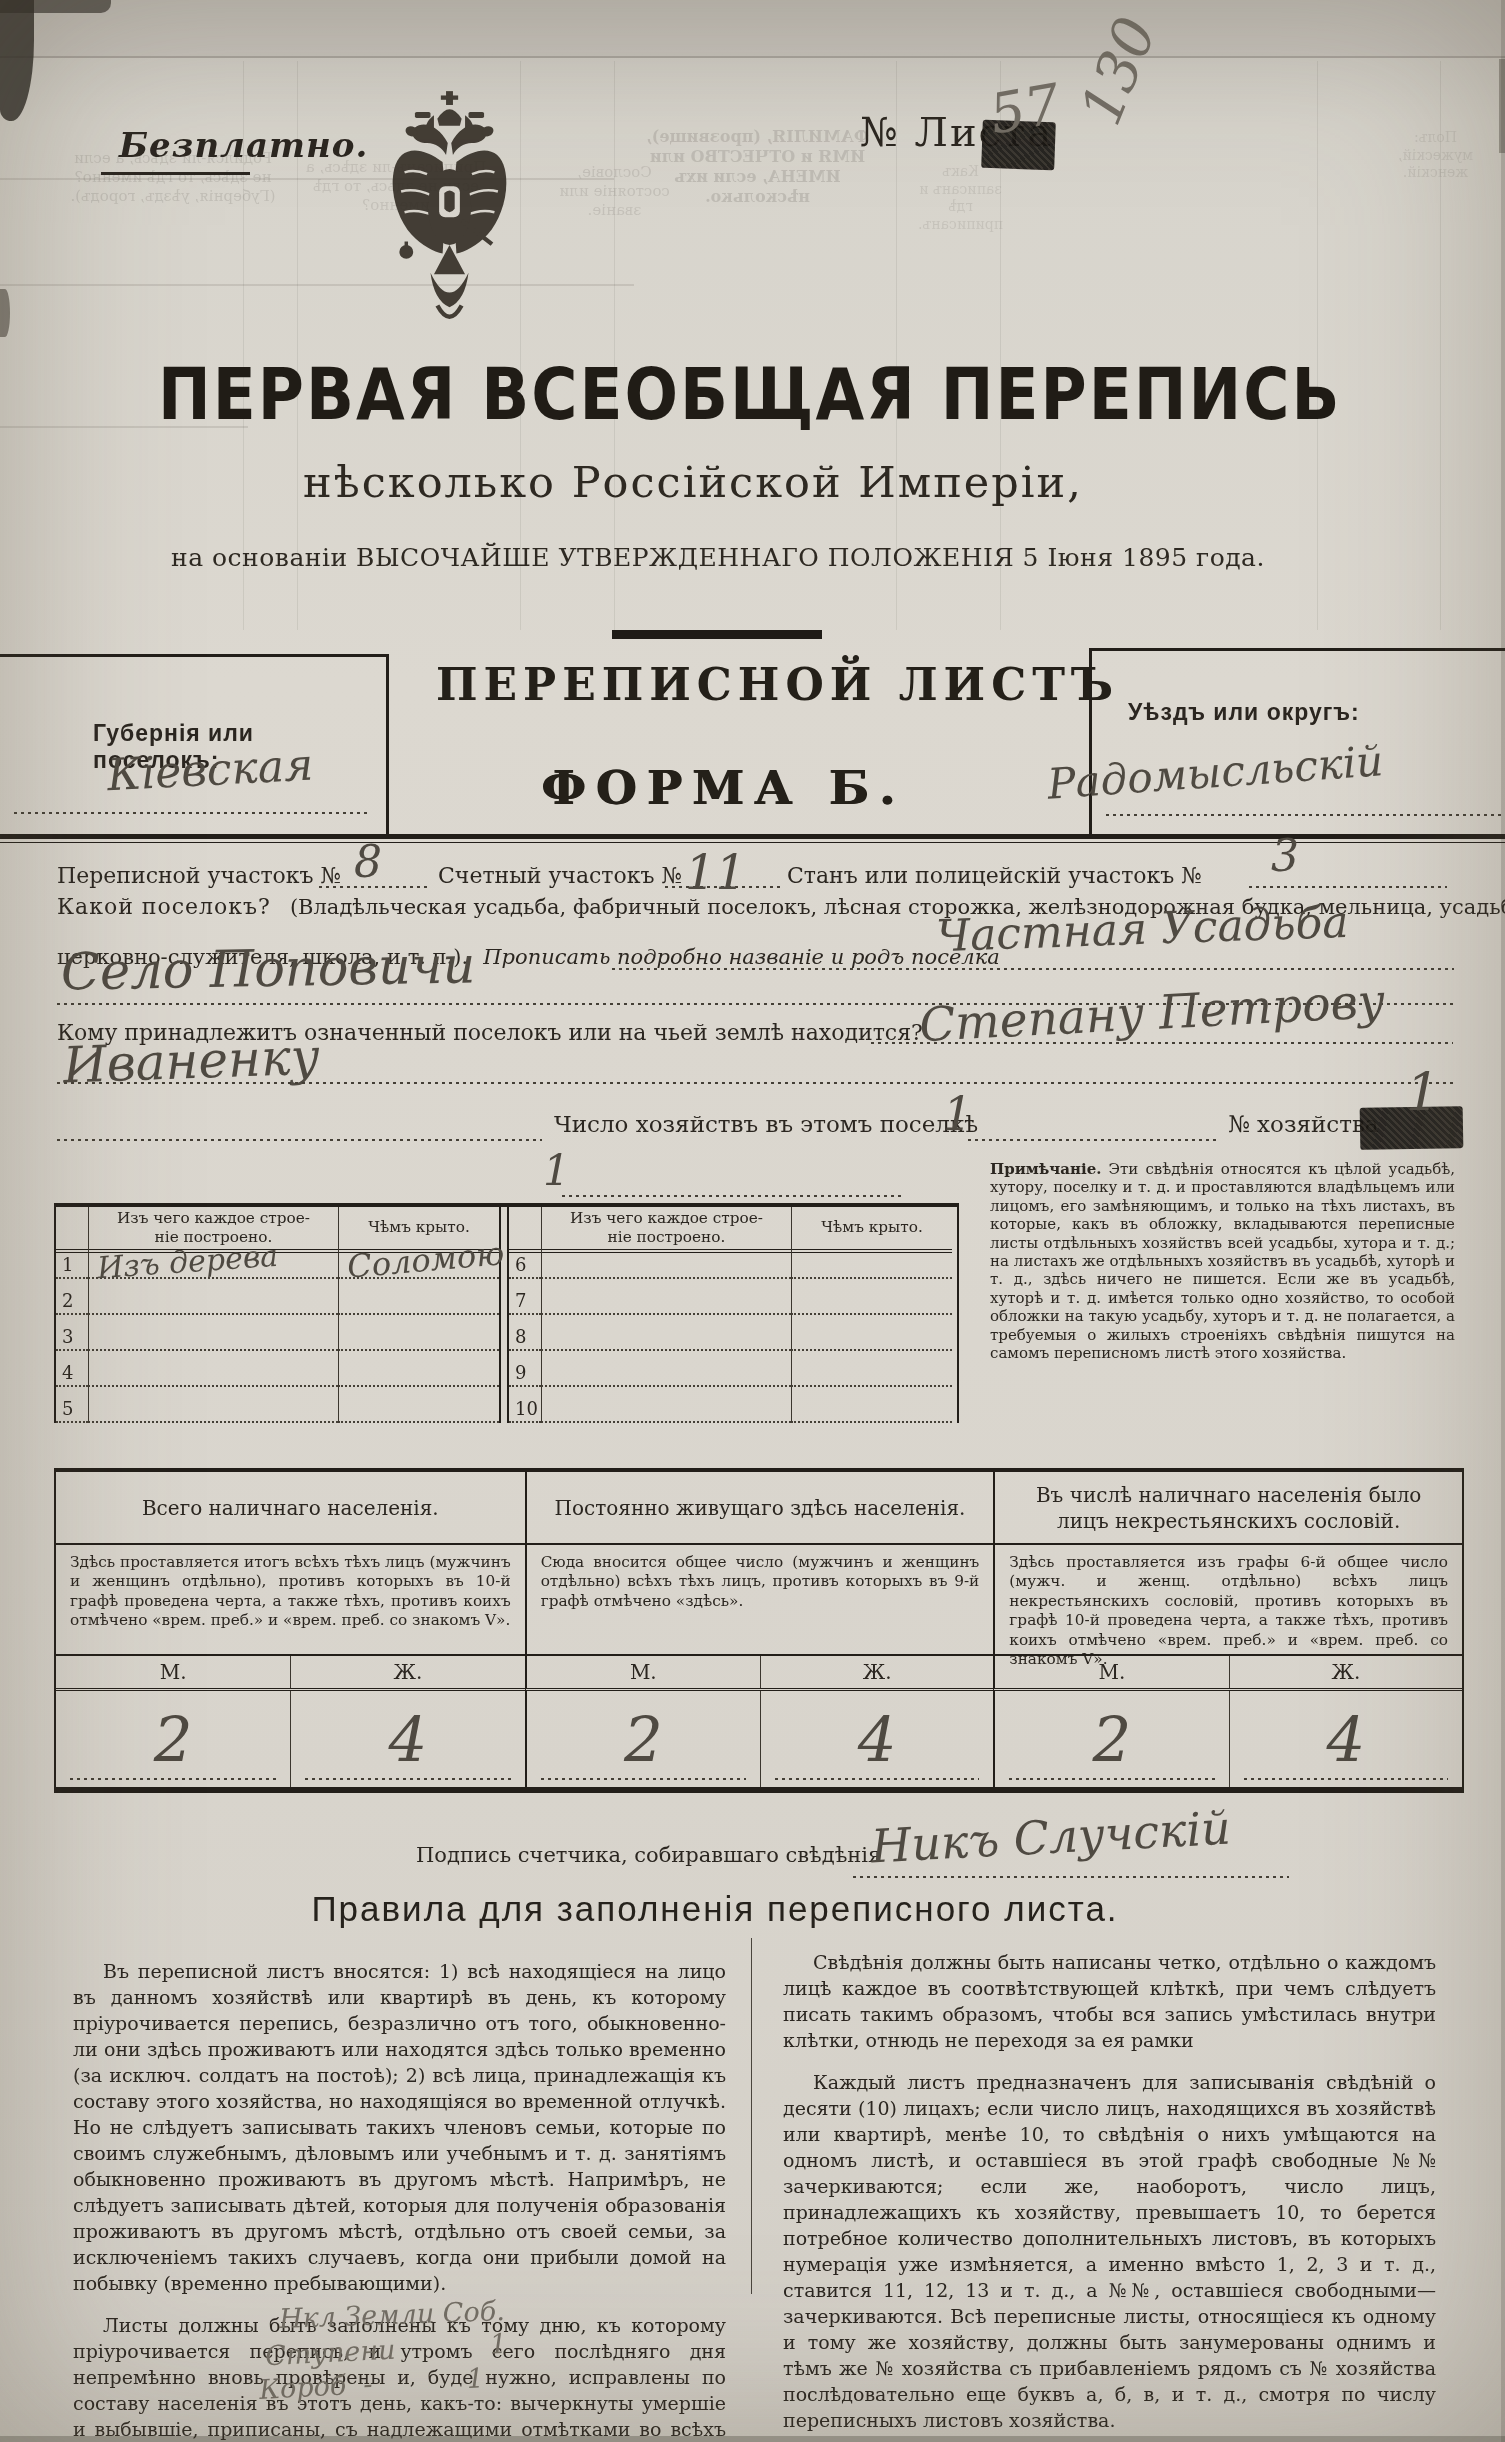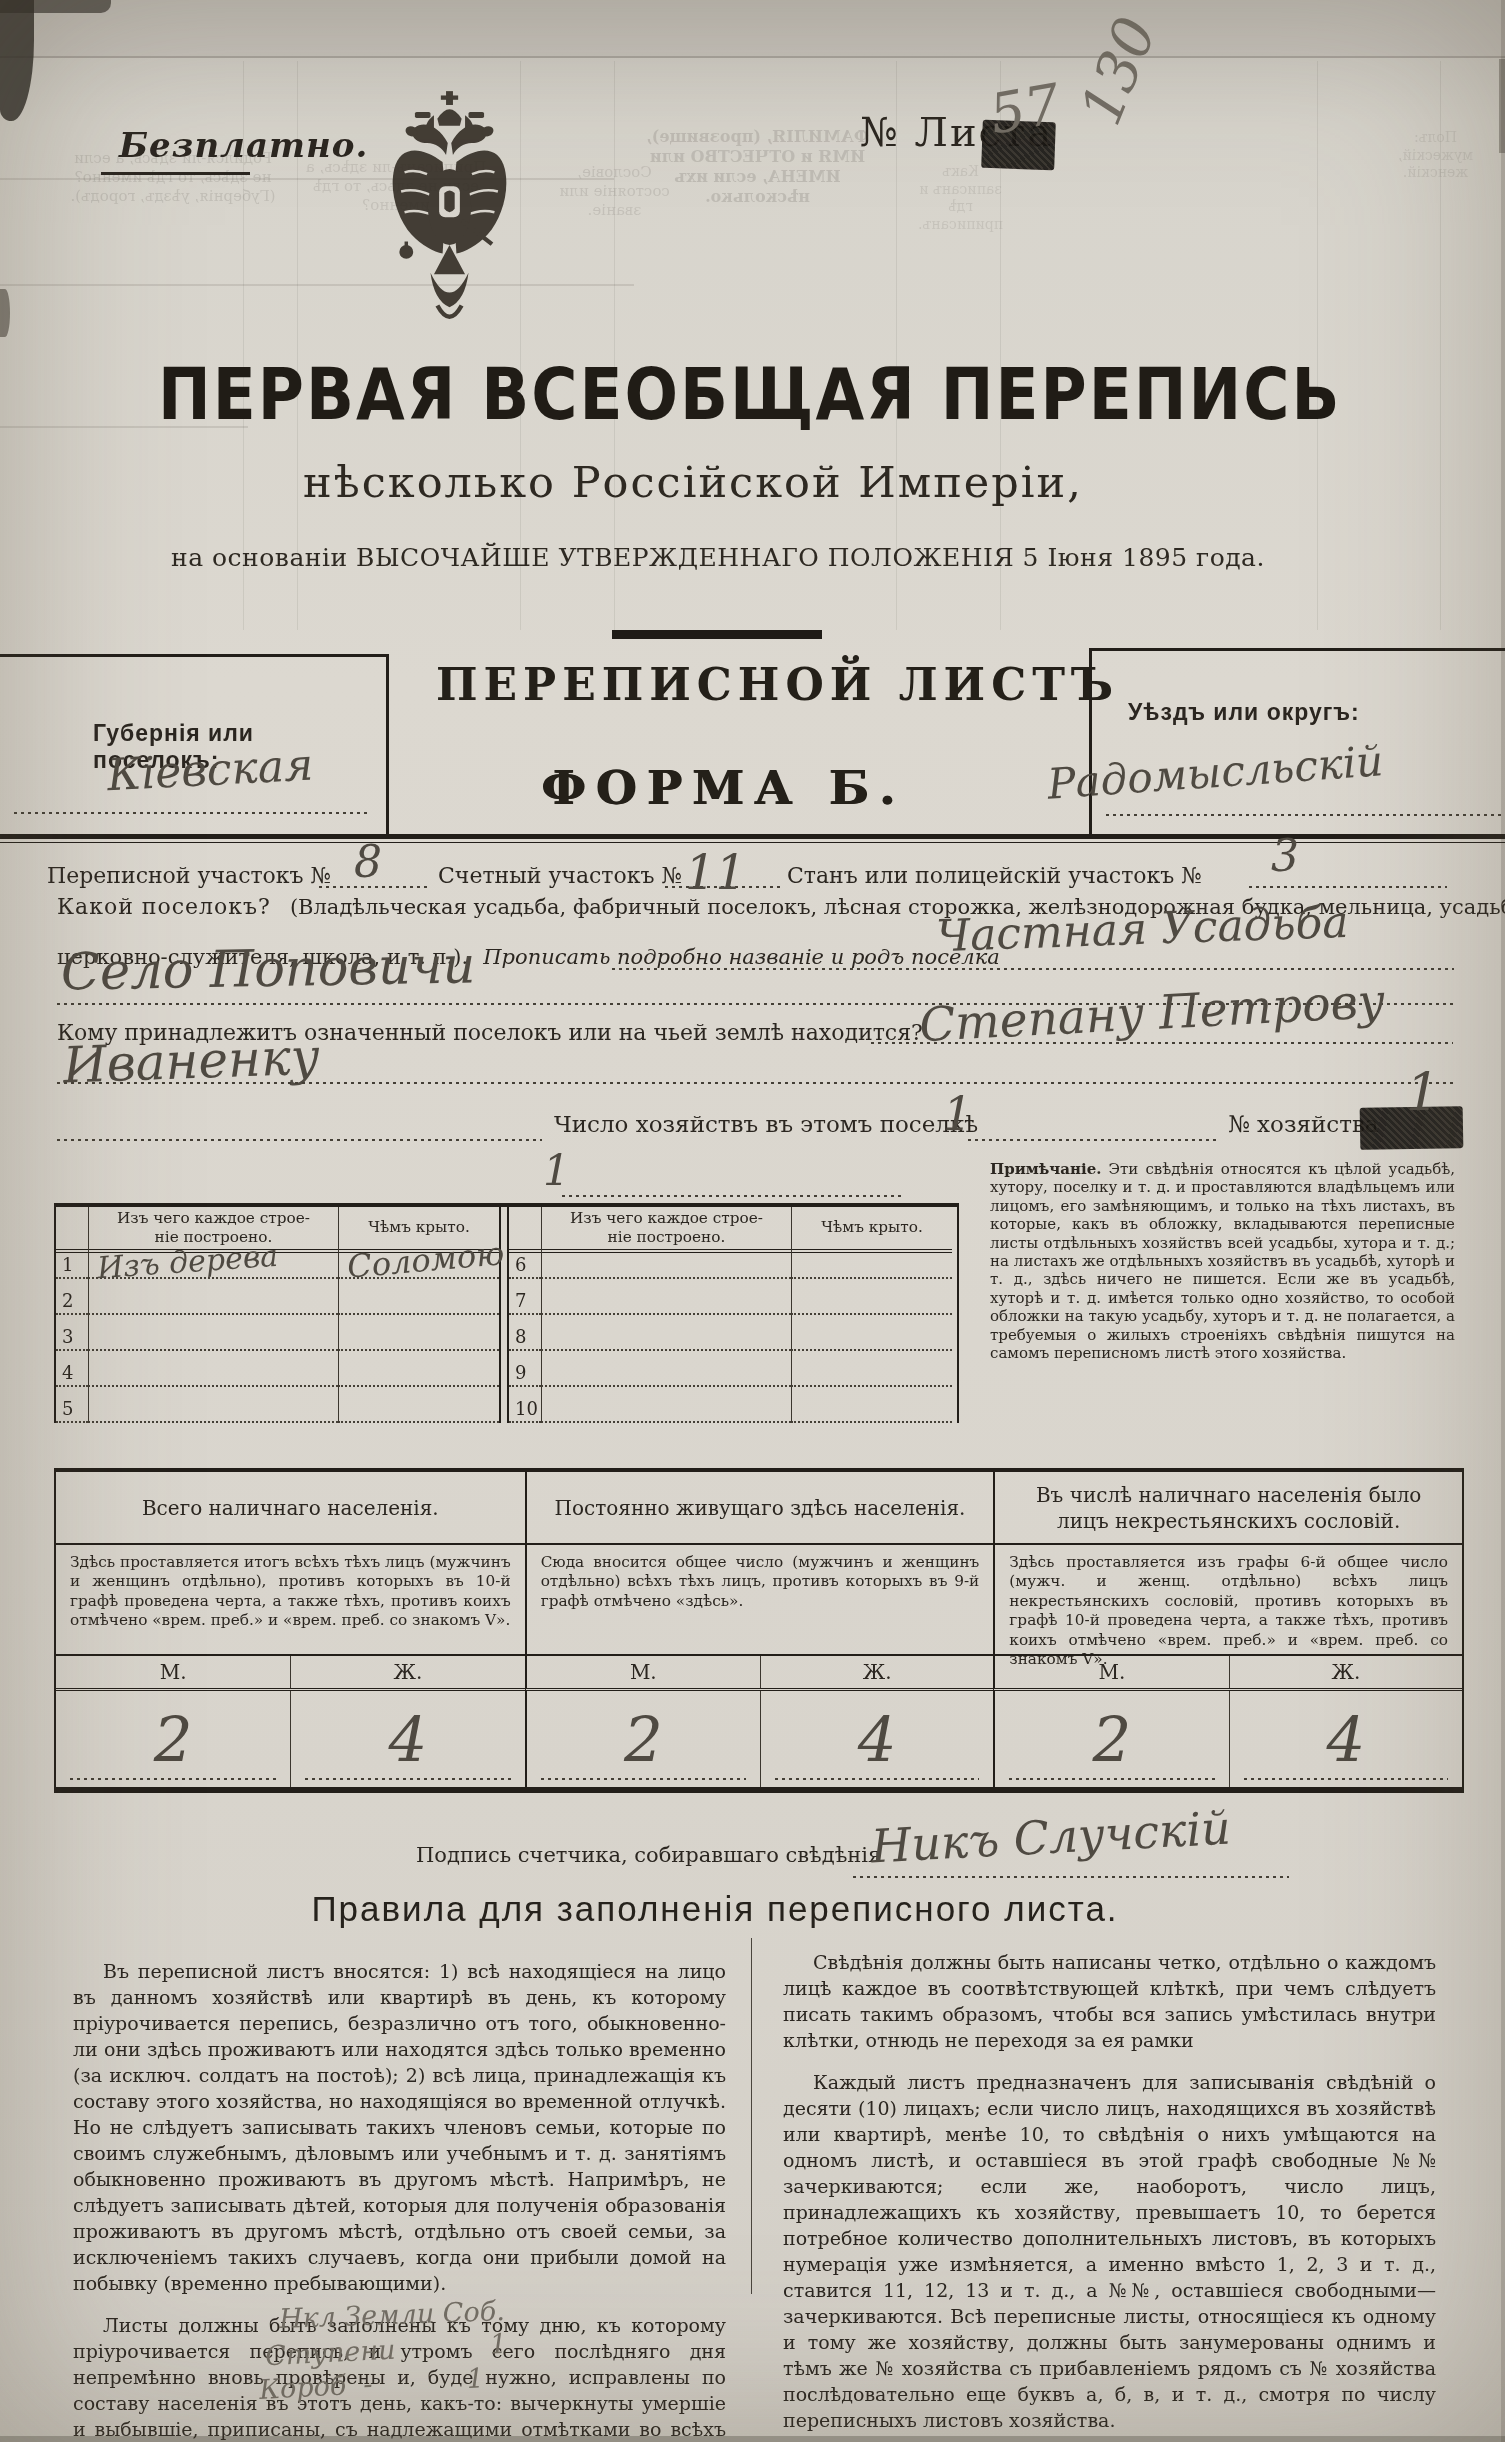--- a/index.html
+++ b/index.html
@@ -178,21 +178,21 @@
 
   <div class="formbox" style="left:1089px;top:648px;width:421px;height:185px;border-top-width:3px;border-left-width:3px">
     <div class="abs boxlabel" style="left:36px;top:48px">Уѣздъ или округъ:</div>
     <div class="abs hw" style="left:-45px;top:97px;font-size:42px;transform:rotate(-4deg)">Радомысльскій</div>
     <div class="dots abs" style="left:14px;top:163px;width:396px"></div>
   </div>
 
   <div class="thickrule" style="left:0;top:834px;width:1506px;height:5px"></div>
   <div class="thickrule" style="left:0;top:842px;width:1506px;height:1px"></div>
 
-  <div class="abs flabel" style="left:47px;top:863px">Переписной участокъ №</div>
+  <div class="abs flabel" style="left:57px;top:863px">Переписной участокъ №</div>
   <div class="dots abs" style="left:319px;top:886px;width:111px"></div>
   <div class="abs hw" style="left:354px;top:836px;font-size:44px">8</div>
 
   <div class="abs flabel" style="left:438px;top:863px">Счетный участокъ №</div>
   <div class="dots abs" style="left:665px;top:886px;width:115px"></div>
   <div class="abs hw" style="left:685px;top:844px;font-size:48px">11</div>
 
   <div class="abs flabel" style="left:787px;top:863px">Станъ или полицейскій участокъ №</div>
   <div class="dots abs" style="left:1249px;top:886px;width:198px"></div>
   <div class="abs hw" style="left:1271px;top:830px;font-size:44px">3</div>

